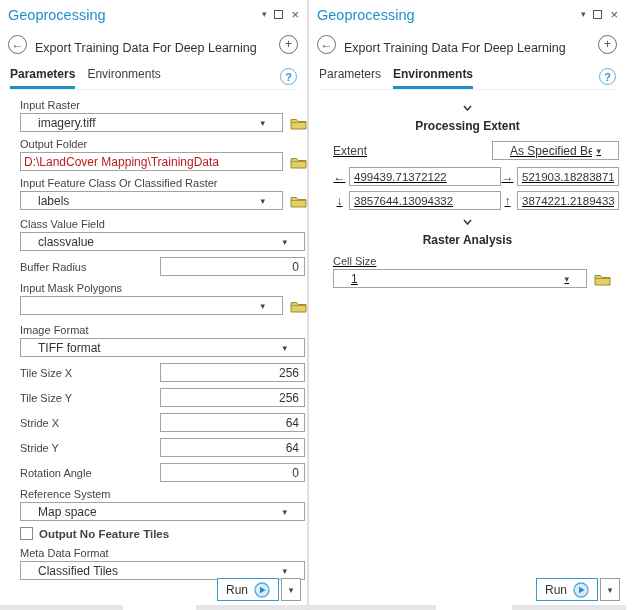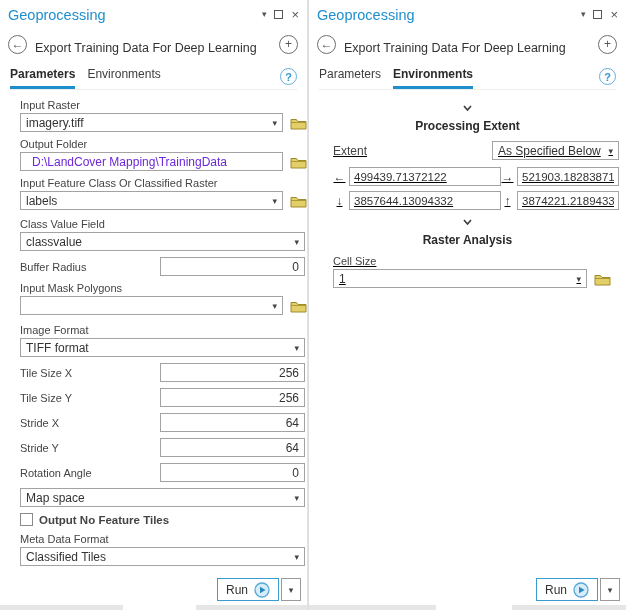--- a/index.html
+++ b/index.html
@@ -34,26 +34,26 @@
   .help-btn { margin-left: auto; margin-bottom: 4px; width: 17px; height: 17px;
     border: 1.5px solid #63aede; border-radius: 50%; color: #2e96d4; font-size: 11px;
     font-weight: bold; display: flex; align-items: center; justify-content: center; }
 
   
   .content { padding: 9px 0 0 20px; }
   .flabel { display: block; font-size: 11px; color: #444; margin-bottom: 2px; }
   .field { margin-bottom: 6px; }
   .row-f { display: flex; align-items: center; gap: 7px; }
   .combo { height: 19px; border: 1px solid #a3a3a3; background: #fff; display: flex;
-    align-items: center; padding: 0 5px; font-size: 12px; color: #333; width: 285px; }
+    align-items: center; padding: 0 17px; font-size: 12px; color: #333; width: 285px; }
   .combo.wf { width: 263px; }
   .combo .cval { flex: 1; white-space: nowrap; overflow: hidden; }
   .combo .caret { font-size: 9px; color: #444; margin-left: 4px; }
-  .tinput { height: 19px; border: 1px solid #a3a3a3; padding: 0 11px; font-size: 12px;
-    color: #6d28d9; width: 285px; background: #fff; }
+  .tinput { height: 19px; border: 1px solid #a3a3a3; padding: 0 3px; font-size: 12px;
+    color: #b91c1c; width: 285px; background: #fff; }
   .tinput.wf { width: 263px; }
   .inline { display: flex; align-items: center; width: 285px; margin-bottom: 6px; }
   .inline .flabel { flex: 1; margin-bottom: 0; }
   .num { width: 145px; height: 19px; border: 1px solid #a3a3a3; text-align: right;
     padding: 0 5px; font-size: 12px; color: #333; background: #fff; }
   .folder-wrap { width: 17px; height: 14px; display: inline-flex; }
   .checkbox-row { display: flex; align-items: center; gap: 6px; margin: 4px 0 7px 0; font-weight: bold; }
   .checkbox { width: 13px; height: 13px; border: 1px solid #8a8a8a; background: #fff; }
   .cb-label { font-size: 11.5px; color: #444; }
 
@@ -232,20 +232,21 @@
       <div class="inline">
         <span class="flabel">Stride Y</span>
         <input class="num" value="64" style="">
       </div>
       <div class="inline">
         <span class="flabel">Rotation Angle</span>
         <input class="num" value="0" style="">
       </div>
 
       <div class="field">
+        <span class="flabel">Reference System</span>
         <div class="combo">
           <span class="cval">Map space</span>
           <span class="caret">▾</span>
         </div>
       </div>
 
       <div class="checkbox-row">
         <span class="checkbox"></span>
         <span class="cb-label">Output No Feature Tiles</span>
       </div>

